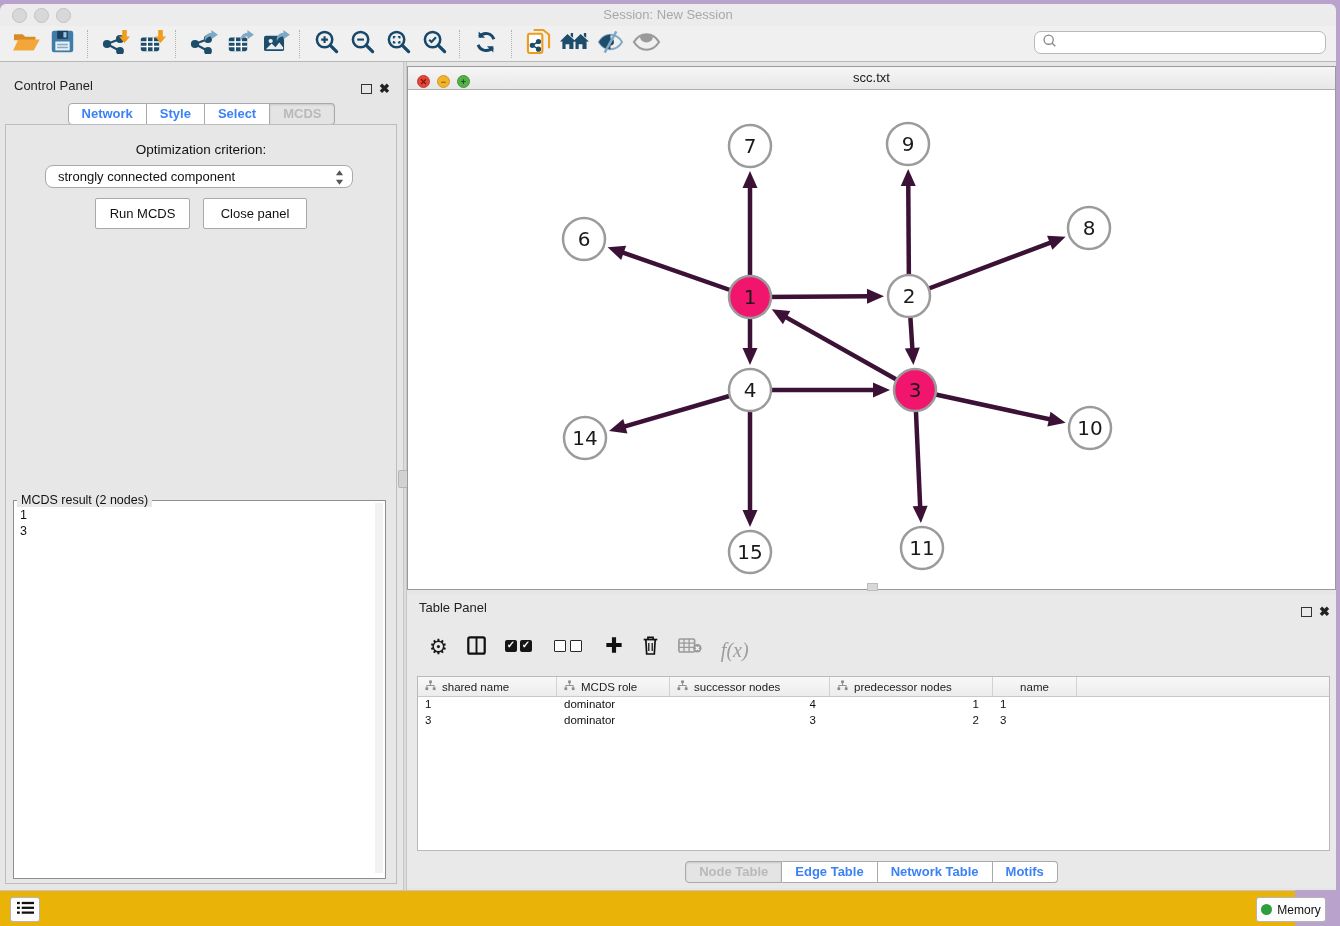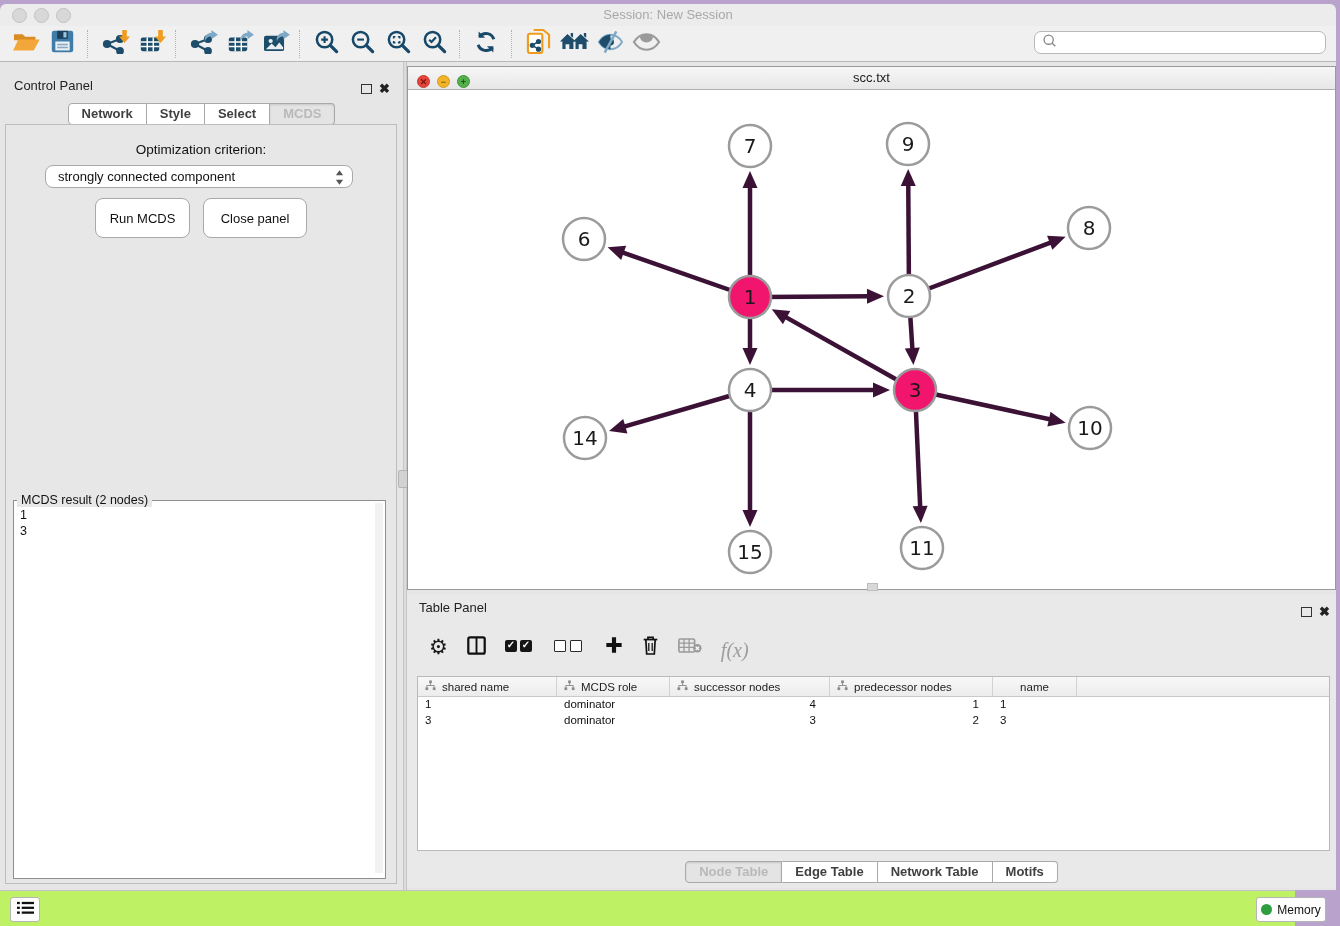--- a/index.html
+++ b/index.html
@@ -26,29 +26,29 @@
   #vdivider-handle{left:398px;top:470px;width:9px;height:16px;background:#d2d2d2;border:1px solid #b5b5b5;border-radius:2px;}
 
   
   #control-panel{left:0;top:72px;width:403px;height:822px;padding-left:41px;}
   .panel-title{font-size:13px;color:#222;}
   #cp-title{left:14px;top:6px;}
   .float-box{width:9px;height:8px;border:1.6px solid #333;display:inline-block;}
   .close-x{font-size:13px;font-weight:bold;color:#222;line-height:12px;}
   #cp-float{left:361px;top:8px;} #cp-close{left:379px;top:7px;}
   #cp-tabs{left:0;top:31px;width:403px;display:flex;justify-content:center;}
-  .seg-tab{height:20px;line-height:20px;padding:0 13px;font-size:13px;font-weight:600;color:#404040;background:#fff;border:1px solid #a9a9a9;border-left:none;cursor:default;}
+  .seg-tab{height:20px;line-height:20px;padding:0 13px;font-size:13px;font-weight:600;color:#3b82f6;background:#fff;border:1px solid #a9a9a9;border-left:none;cursor:default;}
   .seg-tab:first-child{border-left:1px solid #a9a9a9;border-radius:4px 0 0 4px;}
   .seg-tab:last-child{border-radius:0 4px 4px 0;}
   .seg-tab.disabled{color:#b9b9b9;background:#e4e4e4;box-shadow:inset 0 1px 2px rgba(0,0,0,.12);}
   #cp-panel{left:5px;top:52px;width:392px;height:760px;background:#e7e7e7;border:1px solid #bdbdbd;box-sizing:border-box;}
   #opt-label{width:100%;text-align:center;top:17px;font-size:13.5px;color:#111;}
   #opt-select{left:39px;top:40px;width:308px;height:23px;background:#fff;border:1px solid #a9a9a9;border-radius:8px;display:flex;align-items:center;font-size:13px;color:#111;padding-left:12px;box-sizing:border-box;}
   #opt-stepper{position:absolute;right:8px;top:3px;}
-  .pushbtn{height:40px;background:#fff;border:1px solid #a9a9a9;border-radius:8px;font-size:13px;color:#111;display:flex;align-items:center;justify-content:center;box-sizing:border-box;}
+  .pushbtn{height:31px;background:#fff;border:1px solid #a9a9a9;border-radius:2px;font-size:13px;color:#111;display:flex;align-items:center;justify-content:center;box-sizing:border-box;}
   #run-btn{left:89px;top:73px;width:95px;}
   #closep-btn{left:197px;top:73px;width:104px;}
   #groupbox{left:7px;top:375px;width:371px;height:377px;border:1px solid #8f8f8f;background:#fff;}
   #groupbox-label{left:3px;top:-8px;background:#e7e7e7;padding:0 4px;font-size:12.5px;color:#111;white-space:nowrap;}
   #result-lines{left:6px;top:6px;font-size:12.5px;color:#111;line-height:16px;white-space:pre-line;}
   #result-scroll{right:2px;top:2px;width:8px;height:370px;background:#f2f2f2;}
 
   
   #net-window{left:407px;top:66px;width:929px;height:524px;background:#fff;border:1px solid #9a9a9a;box-sizing:border-box;}
   #net-titlebar{left:0;top:0;width:927px;height:22px;background:linear-gradient(#f6f6f6,#e7e7e7);border-bottom:1px solid #b0b0b0;}
@@ -75,21 +75,21 @@
   #tp-table{left:10px;top:81px;width:913px;height:175px;background:#fff;border:1px solid #b9b9b9;box-sizing:border-box;overflow:hidden;}
   #tp-header{display:flex;height:19px;background:linear-gradient(#f8f8f8,#ececec);border-bottom:1px solid #c9c9c9;}
   .hcell{display:flex;align-items:center;gap:6px;font-size:11.5px;color:#222;border-right:1px solid #d2d2d2;box-sizing:border-box;padding-left:7px;}
   .hcell.center{justify-content:center;padding-left:0;}
   .trow{display:flex;height:16px;}
   .tcell{font-size:11.5px;color:#111;box-sizing:border-box;padding:1px 14px 0 7px;}
   .tcell.r{text-align:right;}
   #tp-tabs{left:0;top:266px;width:929px;display:flex;justify-content:center;}
 
   
-  #statusbar{left:0;top:890px;width:1295px;height:36px;background:#bef264;border-top:1px solid #c4c4c4;box-sizing:border-box;}
+  #statusbar{left:0;top:890px;width:1295px;height:36px;background:#eab308;border-top:1px solid #c4c4c4;box-sizing:border-box;}
   #list-btn{left:10px;top:6px;width:30px;height:25px;background:#fdfdfd;border:1px solid #b5b5b5;border-radius:3px;display:flex;align-items:center;justify-content:center;box-sizing:border-box;}
   #memory-btn{left:1256px;top:6px;width:70px;height:25px;background:#fdfdfd;border:1px solid #b5b5b5;border-radius:3px;display:flex;align-items:center;justify-content:center;gap:5px;font-size:12px;color:#111;box-sizing:border-box;}
   #memory-dot{width:11px;height:11px;border-radius:50%;}
 </style>
 </head>
 <body>
 
 <div id="screen">
 
   <div class="abs" id="titlebar">

